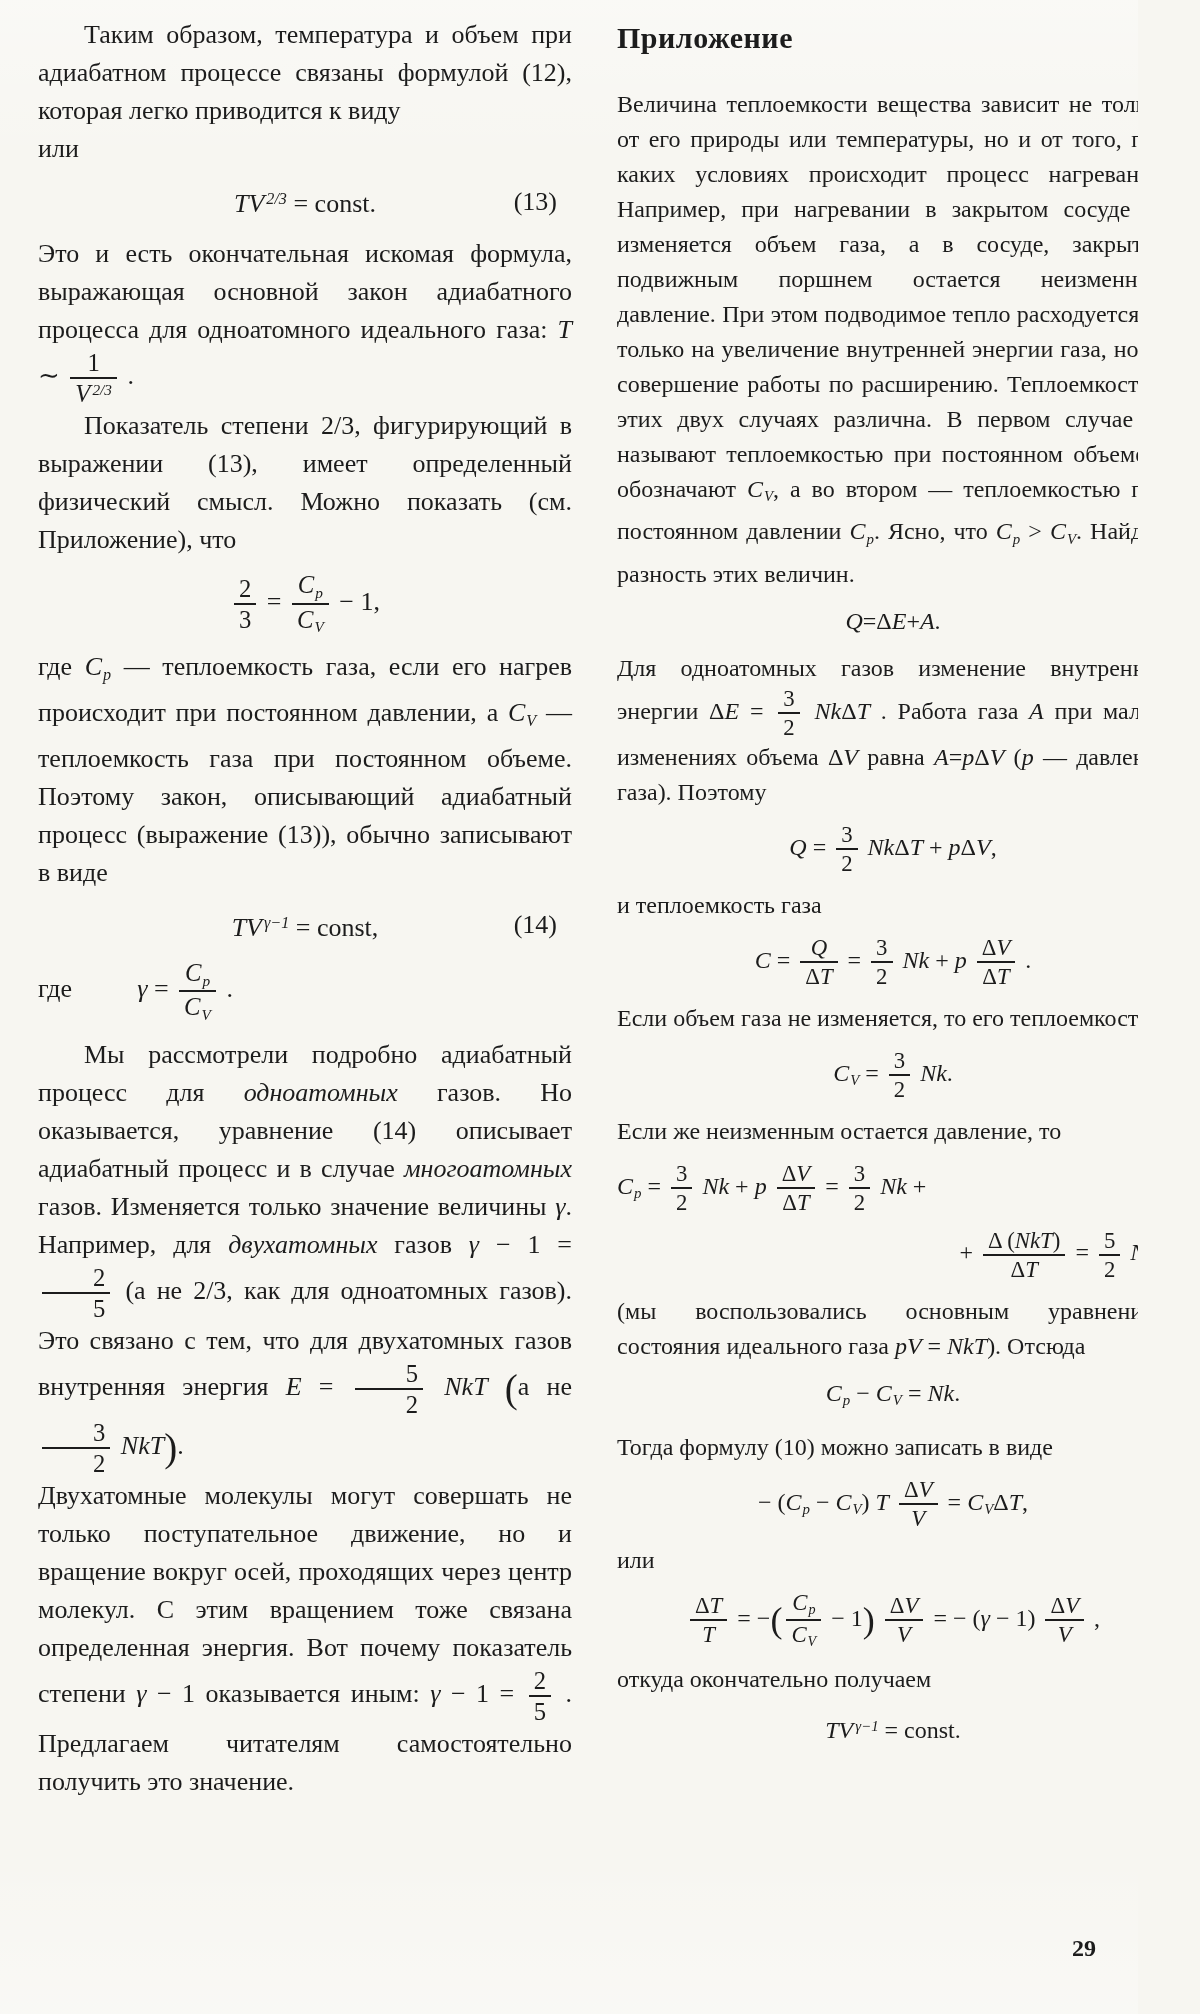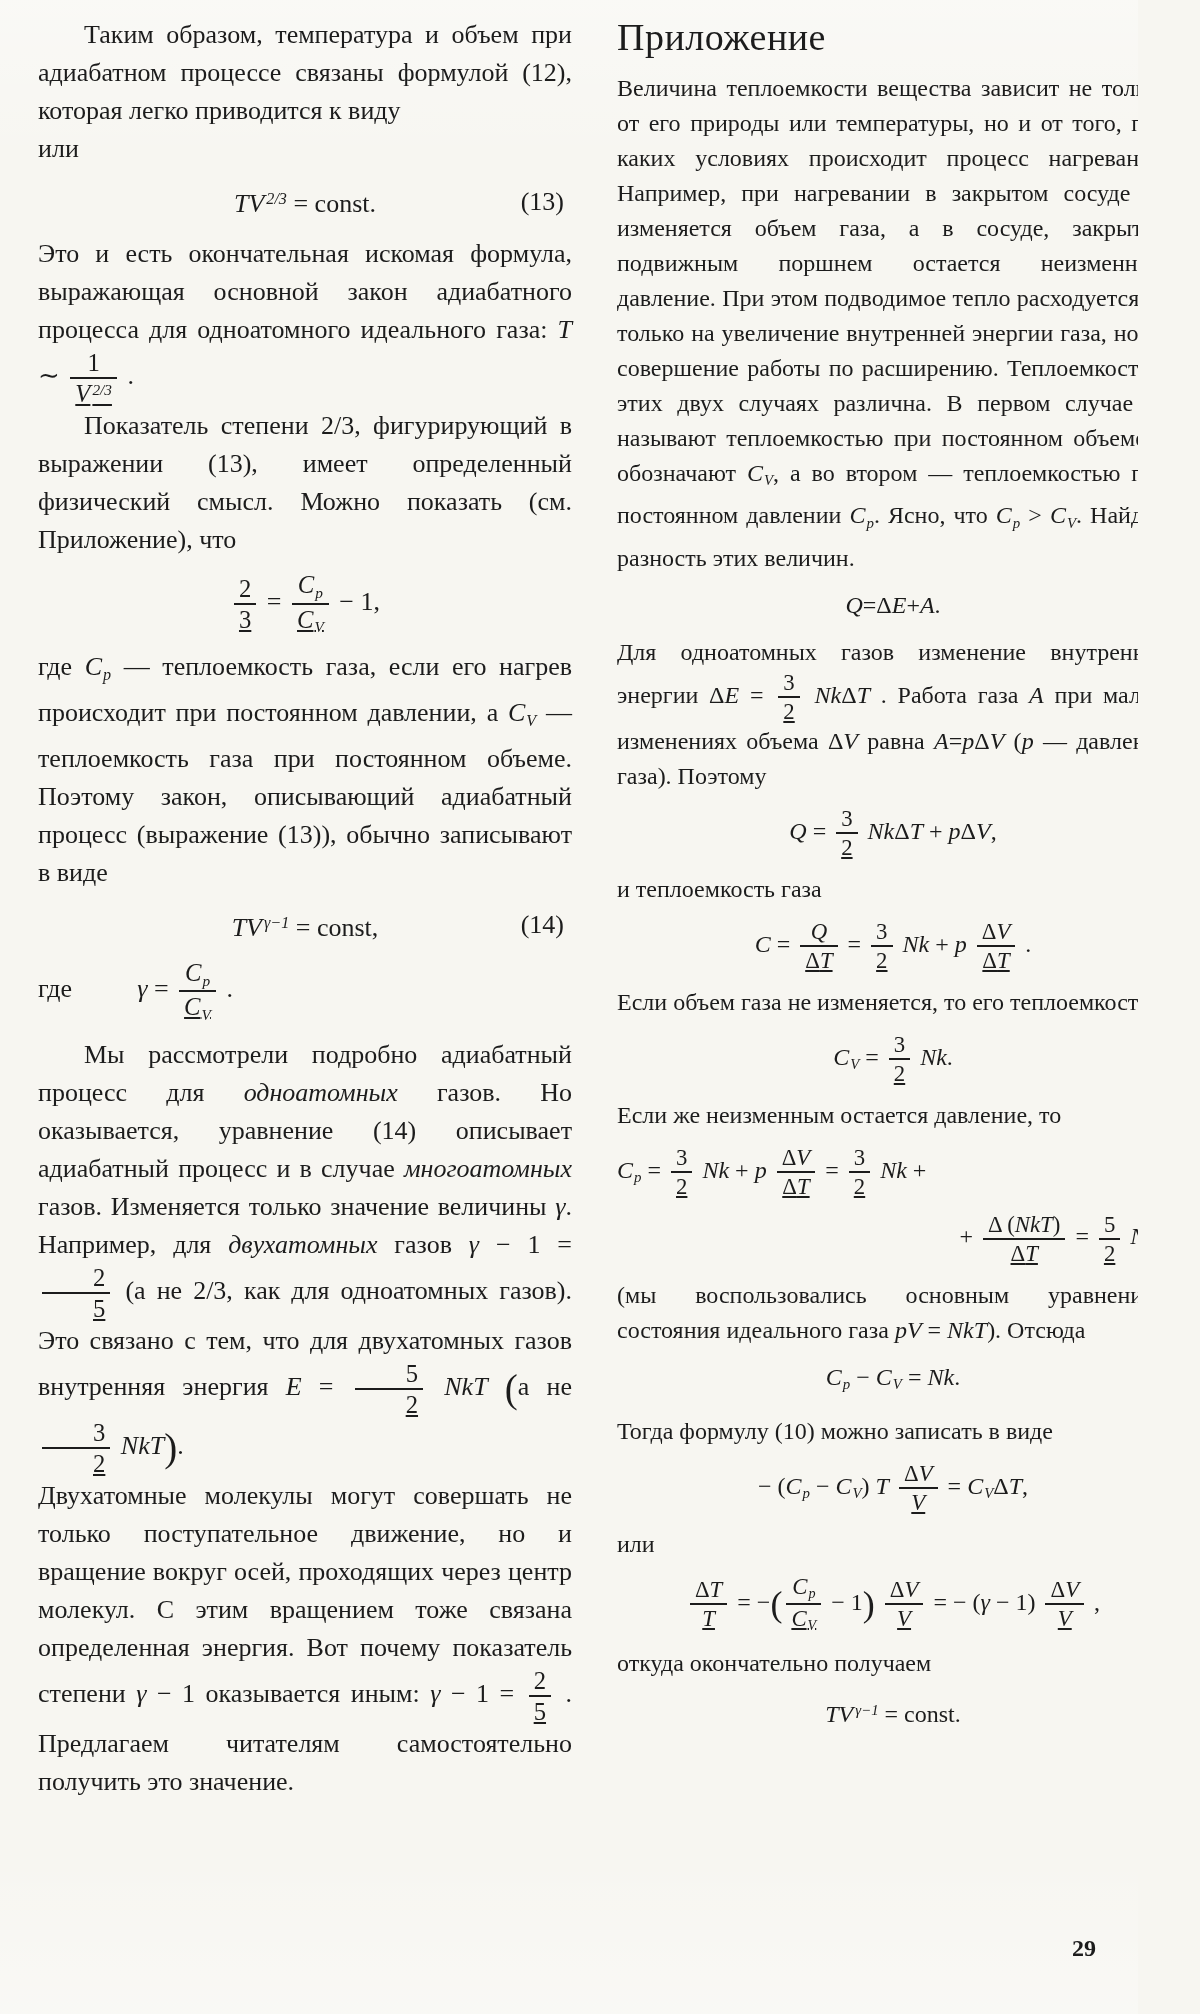--- a/index.html
+++ b/index.html
@@ -9,31 +9,31 @@
     background:var(--paper);
     background-image:linear-gradient(180deg, rgba(255,255,255,.35) 0%, rgba(0,0,0,0) 8%, rgba(0,0,0,0) 92%, rgba(255,255,255,.3) 100%);
     color:var(--ink);
     font-family:"Liberation Serif","DejaVu Serif",serif;
   }
   .col { position:absolute; }
   .col-left  { left:38px;  top:16px; width:534px; font-size:26px; line-height:38px; }
   .col-right { left:617px; top:12px; width:552px; font-size:24px; line-height:35px; }
   .para { margin:0; text-align:justify; }
   .para.indent { text-indent:46px; }
-  .heading { font-weight:normal; font-size:38px; margin:8px 0 16px; letter-spacing:.5px; }
+  .heading { font-weight:bold; font-size:30px; margin:8px 0 32px; letter-spacing:.5px; }
   .formula { position:relative; text-align:center; margin:12px 0; white-space:nowrap; }
   .formula.align-left  { text-align:left; }
   .formula.align-right { text-align:right; padding-right:12px; }
-  .formula .fnum { position:absolute; right:8px; top:50%; transform:translateY(-50%); }
+  .formula .fnum { position:absolute; right:15px; top:50%; transform:translateY(-50%); }
   .mvar,.it,.msub,.msup { font-style:italic; }
   .msub { font-size:.62em; vertical-align:-.3em; margin-left:1px; }
   .msup { font-size:.62em; vertical-align:.5em; margin-left:2px; }
   .frac { display:inline-block; vertical-align:middle; text-align:center; font-size:.95em; line-height:1.1; margin:0 4px; }
   .frac .fn { display:block; padding:0 5px 1px; }
-  .frac .fd { display:block; border-top:2px solid currentColor; padding:1px 5px 0;text-decoration:underline; }
+  .frac .fd { display:block; border-top:2px solid currentColor; padding:1px 5px 0; }
   .sp { display:inline-block; }
   .bigp { font-size:1.5em; vertical-align:middle; font-weight:300; }
   .page-number { position:absolute; right:42px; bottom:52px; font-weight:bold; font-size:24px; }
 </style>
 </head>
 <body>
 
 <div class="page">
   <div class="col col-left">
       <p class="para indent">Таким образом, температура и объем при адиабатном процессе связаны формулой (12), которая легко приводится к виду</p>

